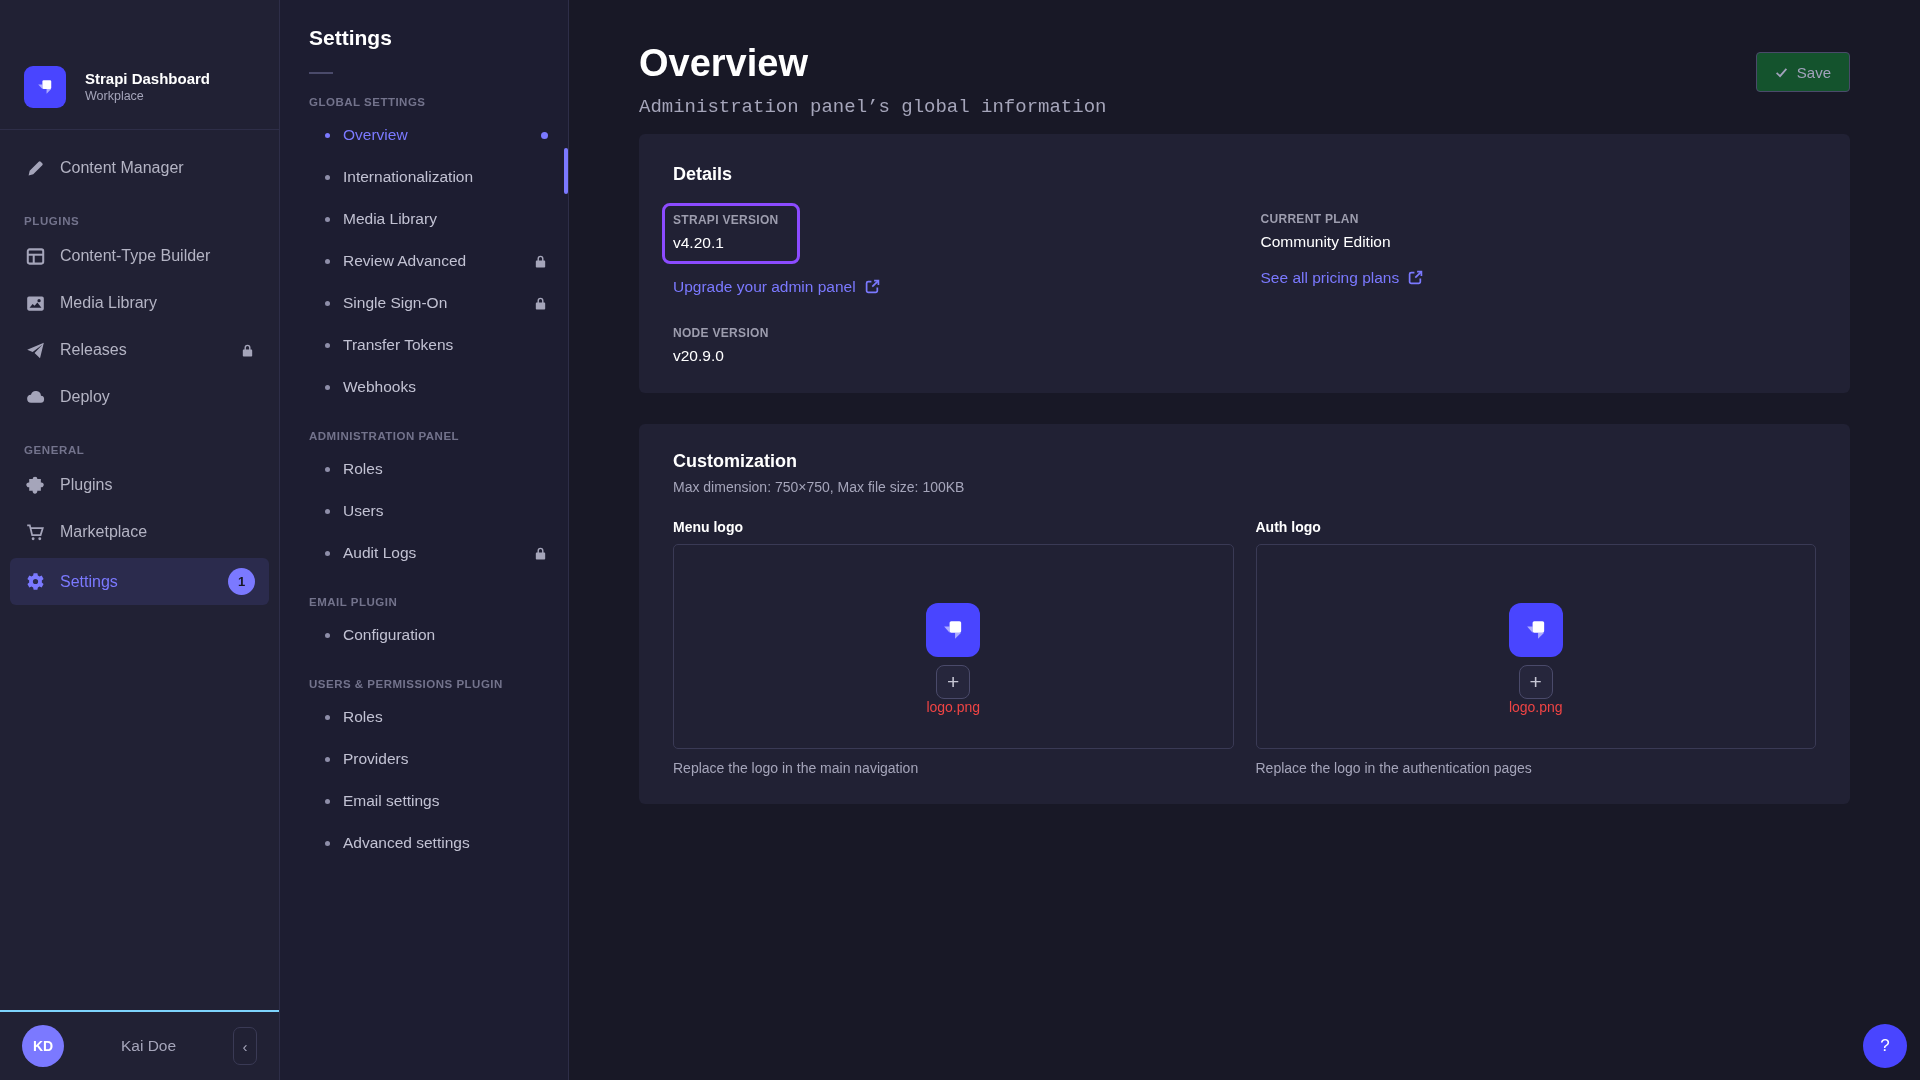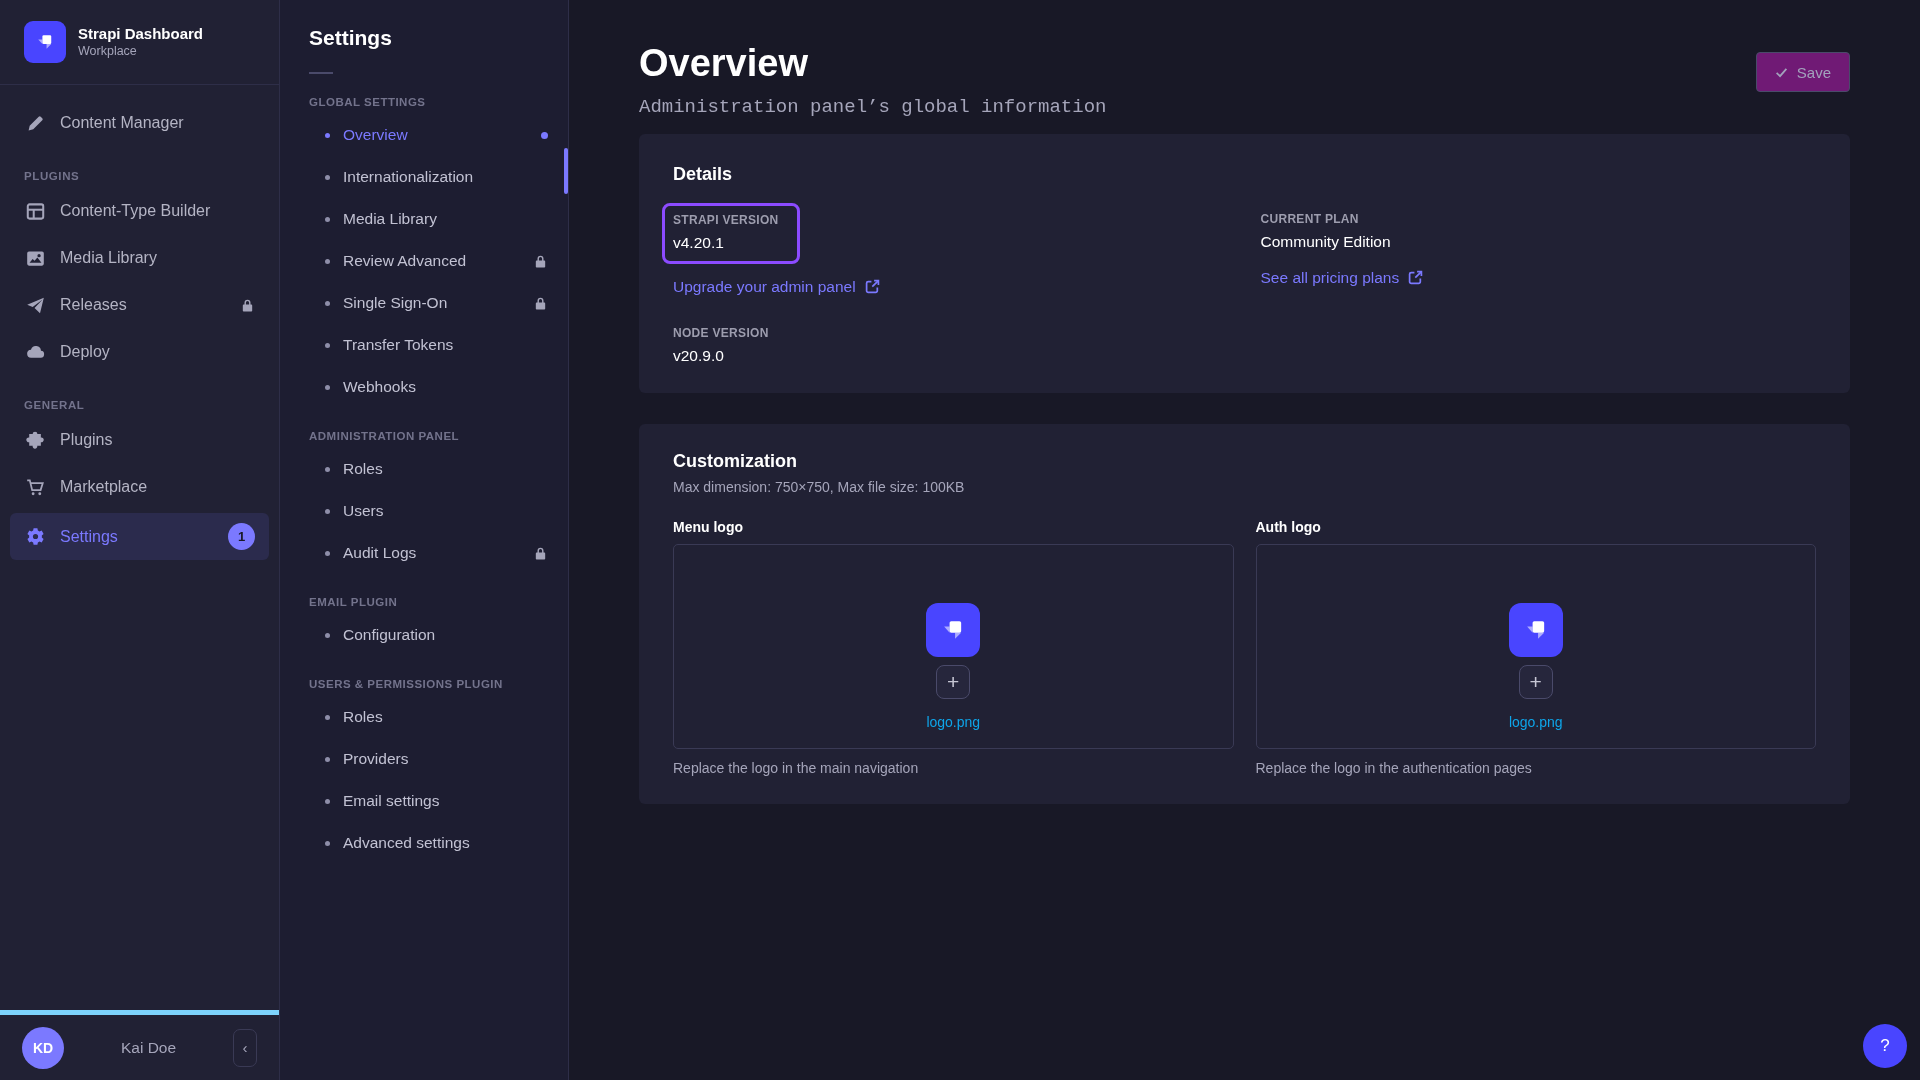--- a/index.html
+++ b/index.html
@@ -11,22 +11,22 @@
   }
   .app { display:flex; width:1920px; height:1080px; }
 
   
   .main-sidebar {
     width:280px; min-width:280px; background:#212134;
     border-right:1px solid #2e2e48;
     display:flex; flex-direction:column; position:relative;
   }
   .brand {
-    display:flex; align-items:center; gap:12px;
-    height:85px; padding:0 24px; border-bottom:1px solid #2e2e48;
+    display:flex; align-items:center; gap:19px;
+    height:85px; padding:0 24px; border-bottom:1px solid #2e2e48;margin-top:45px;
   }
   .brand-logo {
     width:42px; height:42px; border-radius:9px; background:#4945ff;
     display:flex; align-items:center; justify-content:center; flex:none;
   }
   .brand-text { line-height:1.25; }
   .brand-name { font-size:15px; font-weight:bold; color:#fff; }
   .brand-sub  { font-size:12.5px; color:#a5a5ba; }
 
   .nav-scroll { flex:1; padding-top:12px; }
@@ -42,21 +42,21 @@
     font-size:11.5px; font-weight:bold; letter-spacing:.6px;
     color:#73738c; padding:0 24px; margin:26px 0 8px 0;
   }
   .lock-right { margin-left:auto; color:#a5a5ba; display:flex; }
   .badge {
     margin-left:auto; min-width:27px; height:27px; border-radius:14px;
     background:#7b79ff; color:#181826; font-size:13px; font-weight:bold;
     display:flex; align-items:center; justify-content:center;
   }
   .user-area {
-    margin-top:auto; border-top:5px solid #7dd3fc;
+    margin-top:auto; border-top:2px solid #7dd3fc;
     height:70px; padding:0 22px; display:flex; align-items:center;
   }
   .avatar {
     width:42px; height:42px; border-radius:50%; background:#7b79ff;
     color:#fff; font-size:14px; font-weight:bold;
     display:flex; align-items:center; justify-content:center; flex:none;
   }
   .user-name { flex:1; text-align:center; font-size:15.5px; color:#a5a5ba; }
   .collapse-btn {
     width:24px; height:38px; border:1px solid #3a3a55; border-radius:7px;
@@ -89,21 +89,21 @@
     background:#7b79ff; border-radius:2px; z-index:2; cursor:grab;
   }
 
   
   .main { flex:1; padding:42px 70px 0 70px; position:relative; }
   .page-header { display:flex; align-items:flex-start; }
   .page-title { font-size:38px; font-weight:bold; margin:0; line-height:1.15; }
   .page-subtitle { font-size:19px; color:#a5a5ba; margin-top:10px;font-family:Liberation Mono, monospace; }
   .save-btn {
     margin-left:auto; margin-top:10px; height:40px; padding:0 18px;
-    background:#701a75; border:1px solid #4a4a6a; border-radius:4px;
+    background:#14532d; border:1px solid #4a4a6a; border-radius:4px;
     color:#a2a2bc; font-size:15px; font-family:inherit;
     display:inline-flex; align-items:center; gap:9px; cursor:pointer;
   }
 
   .card {
     background:#212134; border-radius:6px; padding:30px 34px 28px 34px;
   }
   .card-details { margin-top:16px; }
   .card-title { font-size:18px; font-weight:bold; margin-bottom:18px; }
   .details-grid { display:grid; grid-template-columns:1fr 1fr; column-gap:32px; }
@@ -134,21 +134,21 @@
   .logo-tile {
     width:54px; height:54px; border-radius:12px; background:#4945ff;
     display:flex; align-items:center; justify-content:center;
   }
   .add-btn {
     width:34px; height:34px; margin-top:8px; background:#26263c;
     border:1px solid #4a4a6a; border-radius:8px; color:#c6c6d4;
     font-size:21px; line-height:1; font-family:inherit;
     display:flex; align-items:center; justify-content:center; cursor:pointer;
   }
-  .filename { margin-top:15px; font-size:14px; color:#0ea5e9; }
+  .filename { font-size:14px; color:#ef4444; }
   .upload-caption { margin-top:11px; font-size:14px; color:#a5a5ba; }
 
   .help-btn {
     position:absolute; left:1863px; top:1024px; width:44px; height:44px;
     border-radius:50%; background:#4945ff; border:none; color:#fff;
     font-size:17px; font-family:inherit; cursor:pointer;
   }
   svg { display:block; }
 </style>
 </head>

